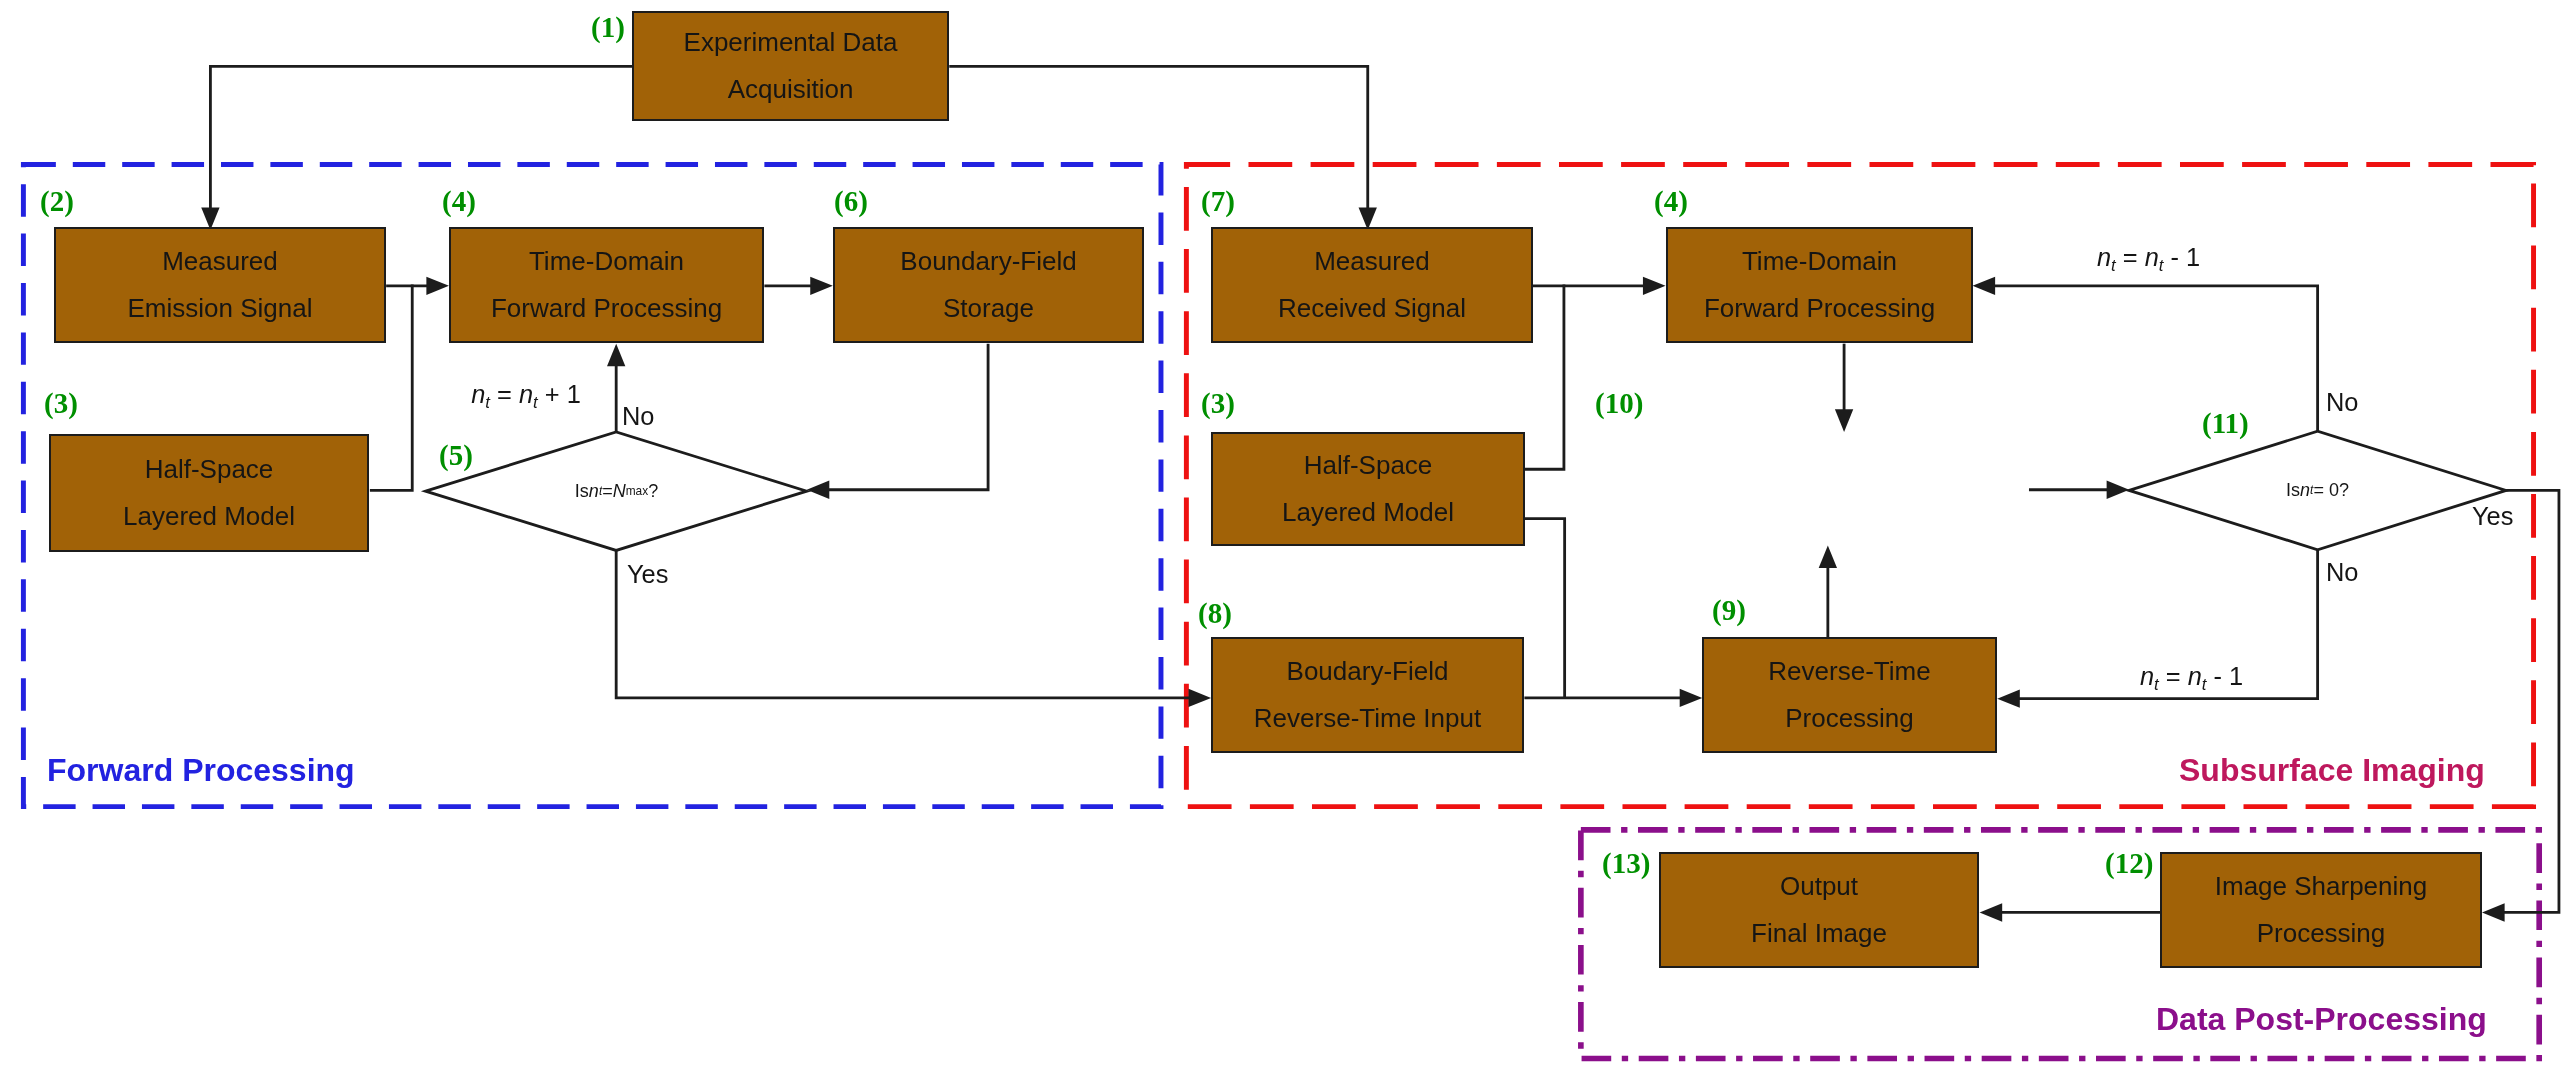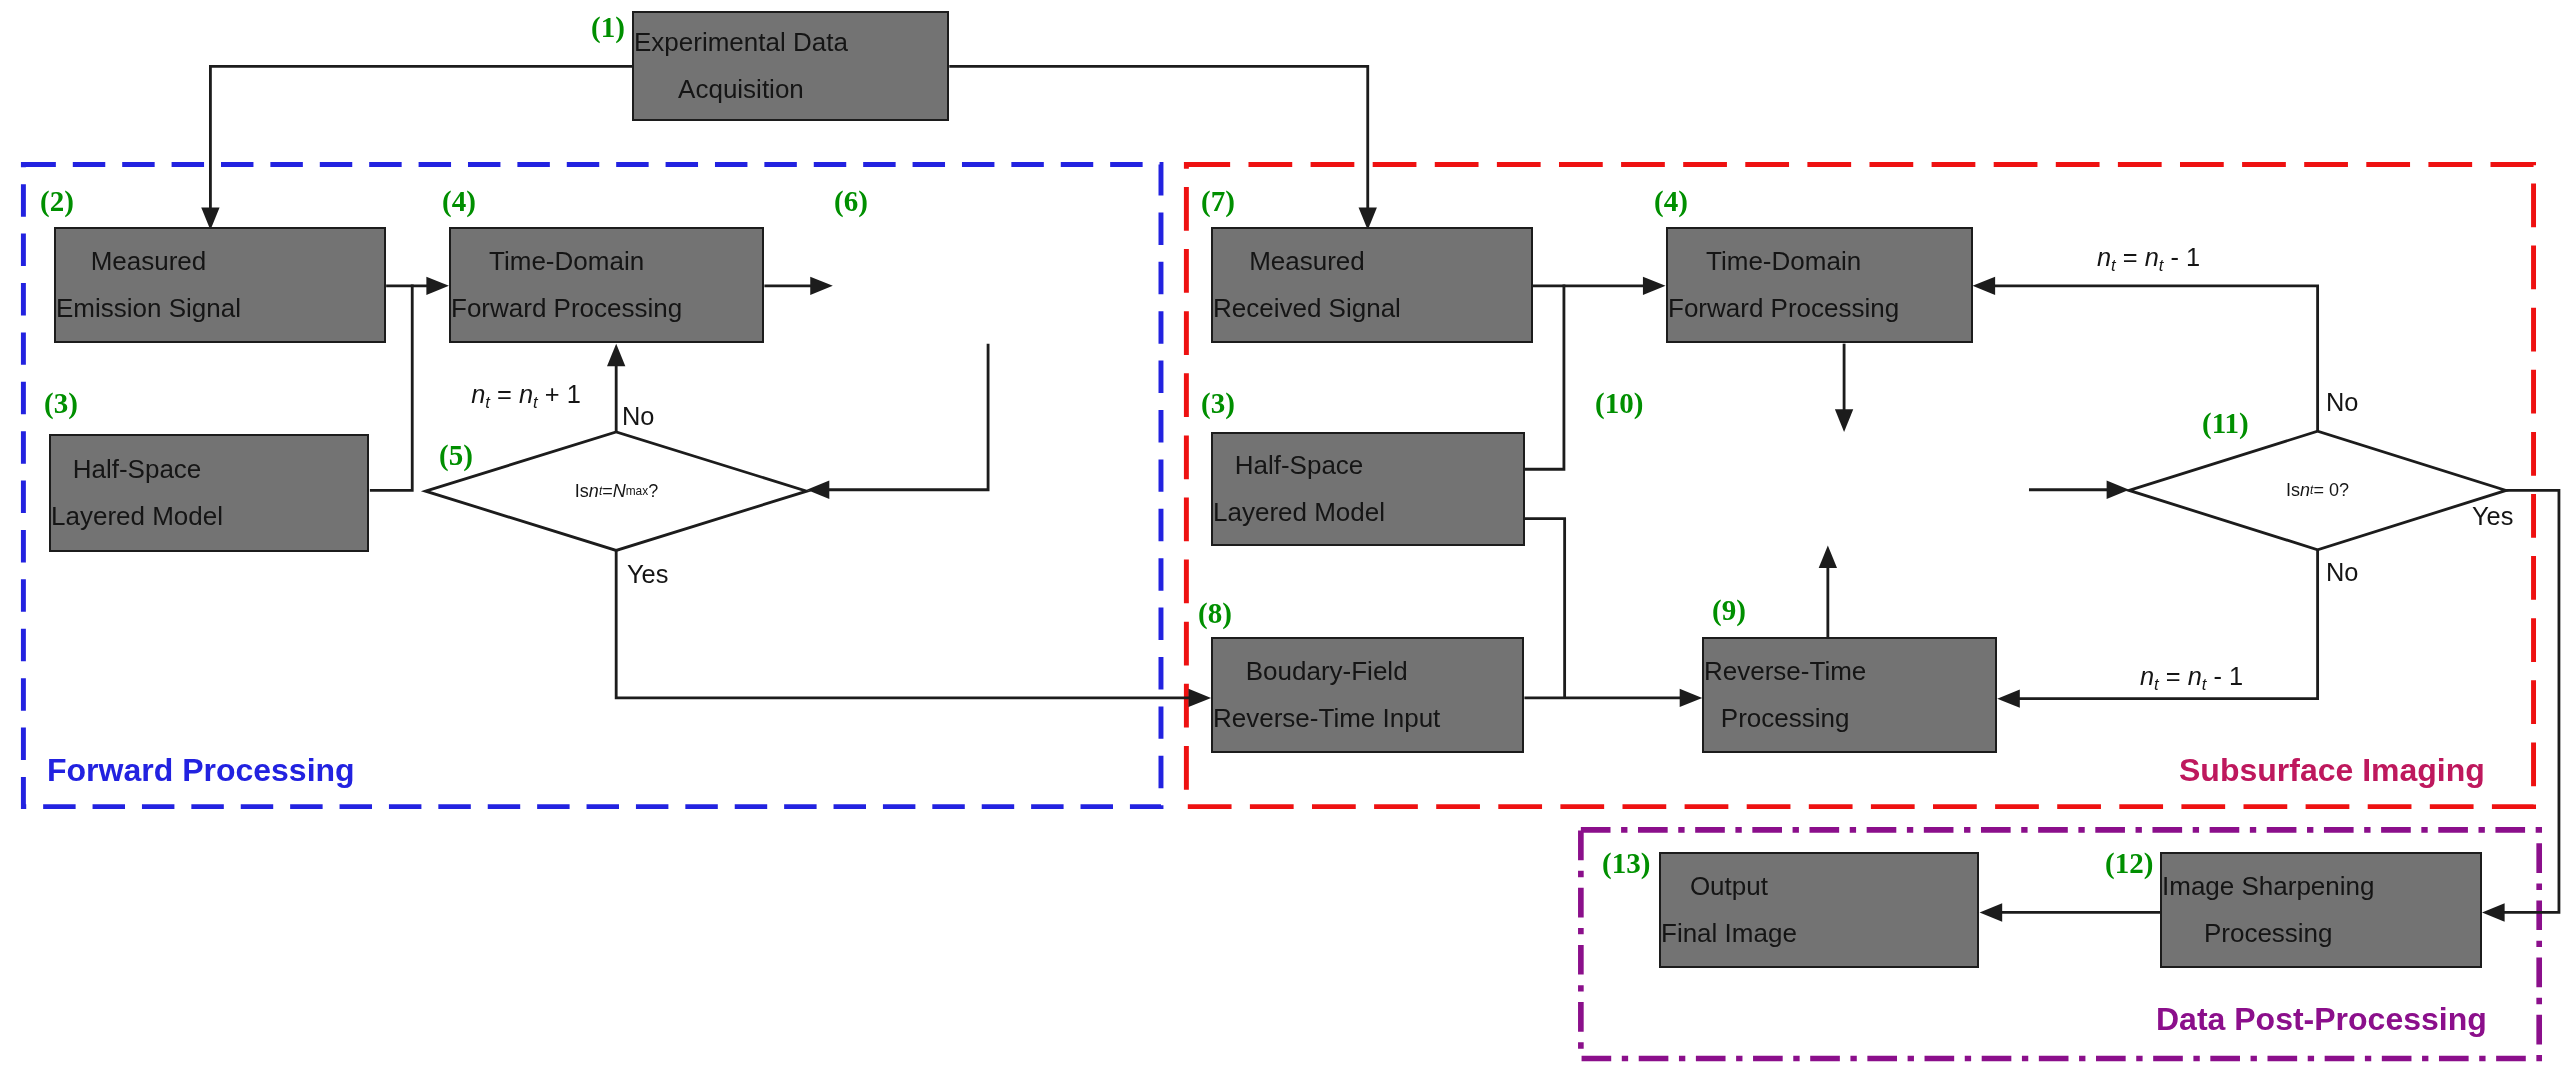--- a/index.html
+++ b/index.html
@@ -2,22 +2,22 @@
 <html style="font-size:11.3px"><head>
 <meta charset="utf-8">
 <style>
   html,body{margin:0;padding:0;background:#ffffff;}
   #canvas{
     position:relative;width:2576px;height:1091px;background:#ffffff;
     font-family:"Liberation Sans",sans-serif;color:#151515;overflow:hidden;
   }
   .wires{position:absolute;left:0;top:0;z-index:1;}
   .pbox{
-    position:absolute;box-sizing:border-box;background:#737373;
-    border:2.8px solid #1c1c1c;display:flex;align-items:center;justify-content:flex-start;
+    position:absolute;box-sizing:border-box;background:#a16207;
+    border:2.8px solid #1c1c1c;display:flex;align-items:center;justify-content:center;
     text-align:center;z-index:2;
   }
   .pbox .lbl{font-size:26px;line-height:1.82;white-space:pre-line;}
   .gnum{
     position:absolute;z-index:3;font-family:"Liberation Serif",serif;
     font-weight:700;font-size:29px;color:#008f00;white-space:nowrap;
   }
   .anno{position:absolute;z-index:3;font-size:25.4px;white-space:nowrap;}
   .anno.center{text-align:center;}
   .dtext{
@@ -97,20 +97,24 @@
 Acquisition</span>
     </div>
   <div class="pbox" style="left:54px;top:227px;width:332px;height:116px;">
       <span class="lbl">Measured
 Emission Signal</span>
     </div>
   <div class="pbox" style="left:449px;top:227px;width:315px;height:116px;">
       <span class="lbl">Time-Domain
 Forward Processing</span>
     </div>
+  <div class="pbox" style="left:833px;top:227px;width:311px;height:116px;">
+      <span class="lbl">Boundary-Field
+Storage</span>
+    </div>
   <div class="pbox" style="left:49px;top:434px;width:320px;height:118px;">
       <span class="lbl">Half-Space
 Layered Model</span>
     </div>
   <div class="pbox" style="left:1211px;top:227px;width:322px;height:116px;">
       <span class="lbl">Measured
 Received Signal</span>
     </div>
   <div class="pbox" style="left:1666px;top:227px;width:307px;height:116px;">
       <span class="lbl">Time-Domain

